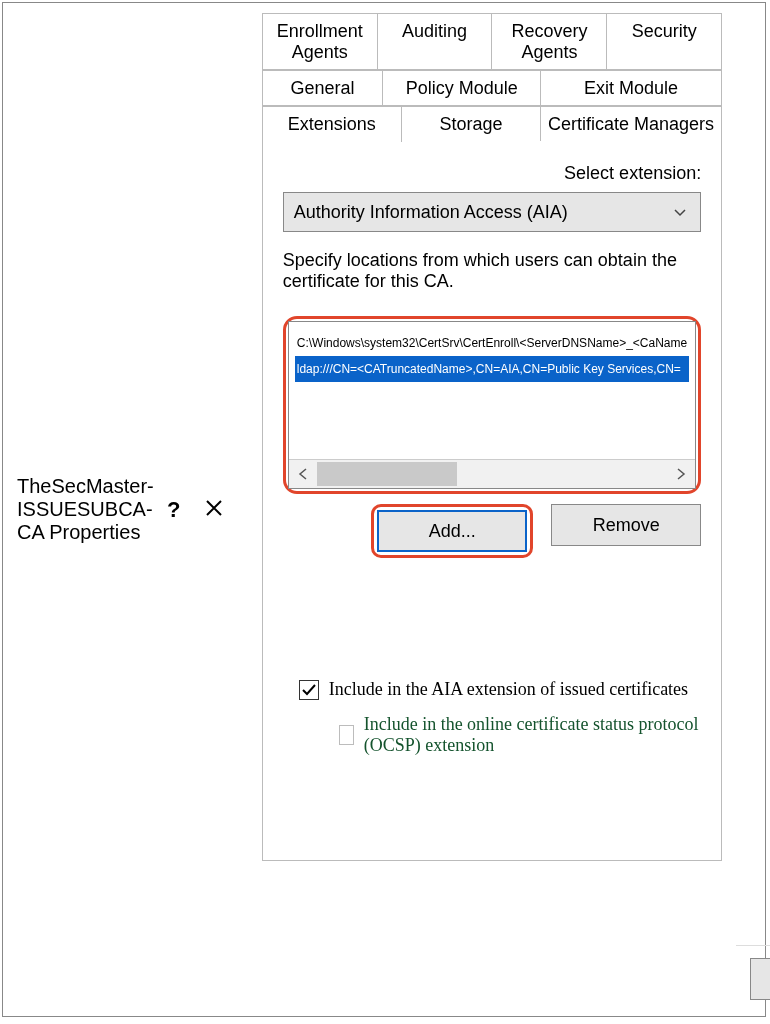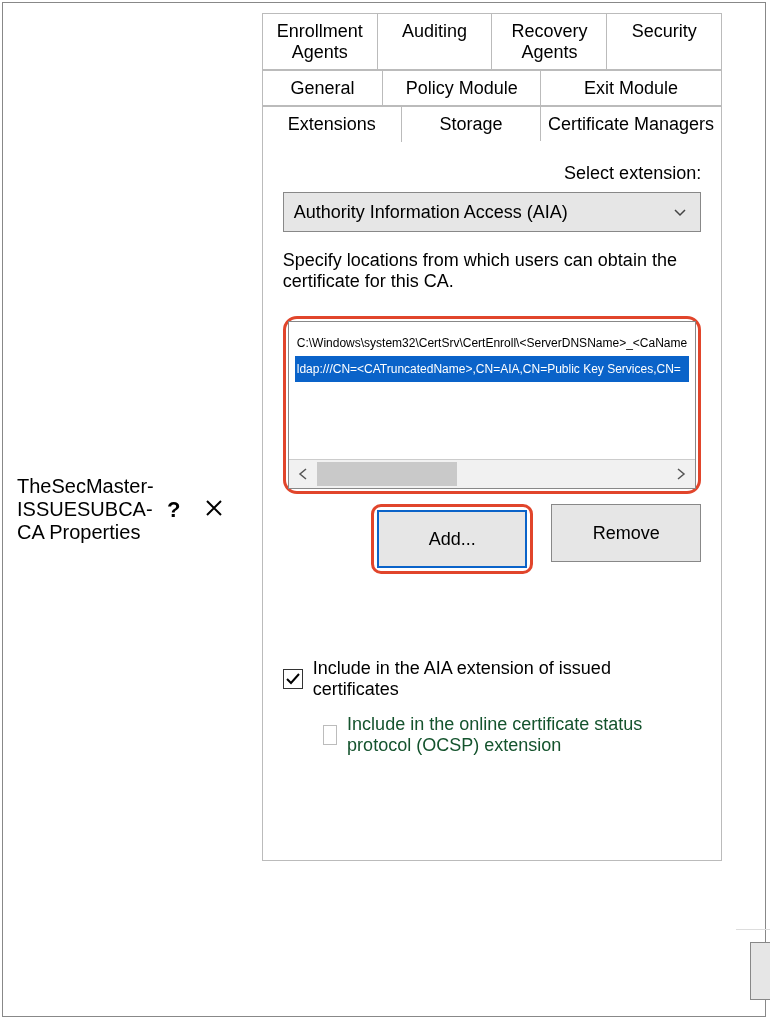--- a/index.html
+++ b/index.html
@@ -167,40 +167,40 @@
   }
 
   .btn-row {
     display: flex;
     justify-content: flex-end;
     gap: 18px;
     margin-top: 10px;
   }
   .btn {
     min-width: 150px;
-    height: 58px;
+    height: 42px;
     border: 1px solid #888;
     background: #e6e6e6;
     font-size: 18px;
     display: flex;
     align-items: center;
     justify-content: center;
     box-sizing: border-box;
   }
   .btn.focus {
     border: 2px solid #0a63c9;
   }
   .hl-tight {
     border: 3px solid #e1452b;
     border-radius: 10px;
     padding: 3px;
     display: inline-flex;
   }
 
-  .checks { position: absolute; left: 20px; right: 20px; bottom: 90px; }
+  .checks { position: absolute; left: 36px; right: 20px; bottom: 90px; font-family: Liberation Serif, serif; }
   .check-row {
     display: flex;
     align-items: center;
     gap: 10px;
     margin: 14px 0;
     font-size: 18px;
   }
   .check-row.disabled { color: #14532d; padding-left: 40px; }
   .cb {
     width: 20px; height: 20px;

